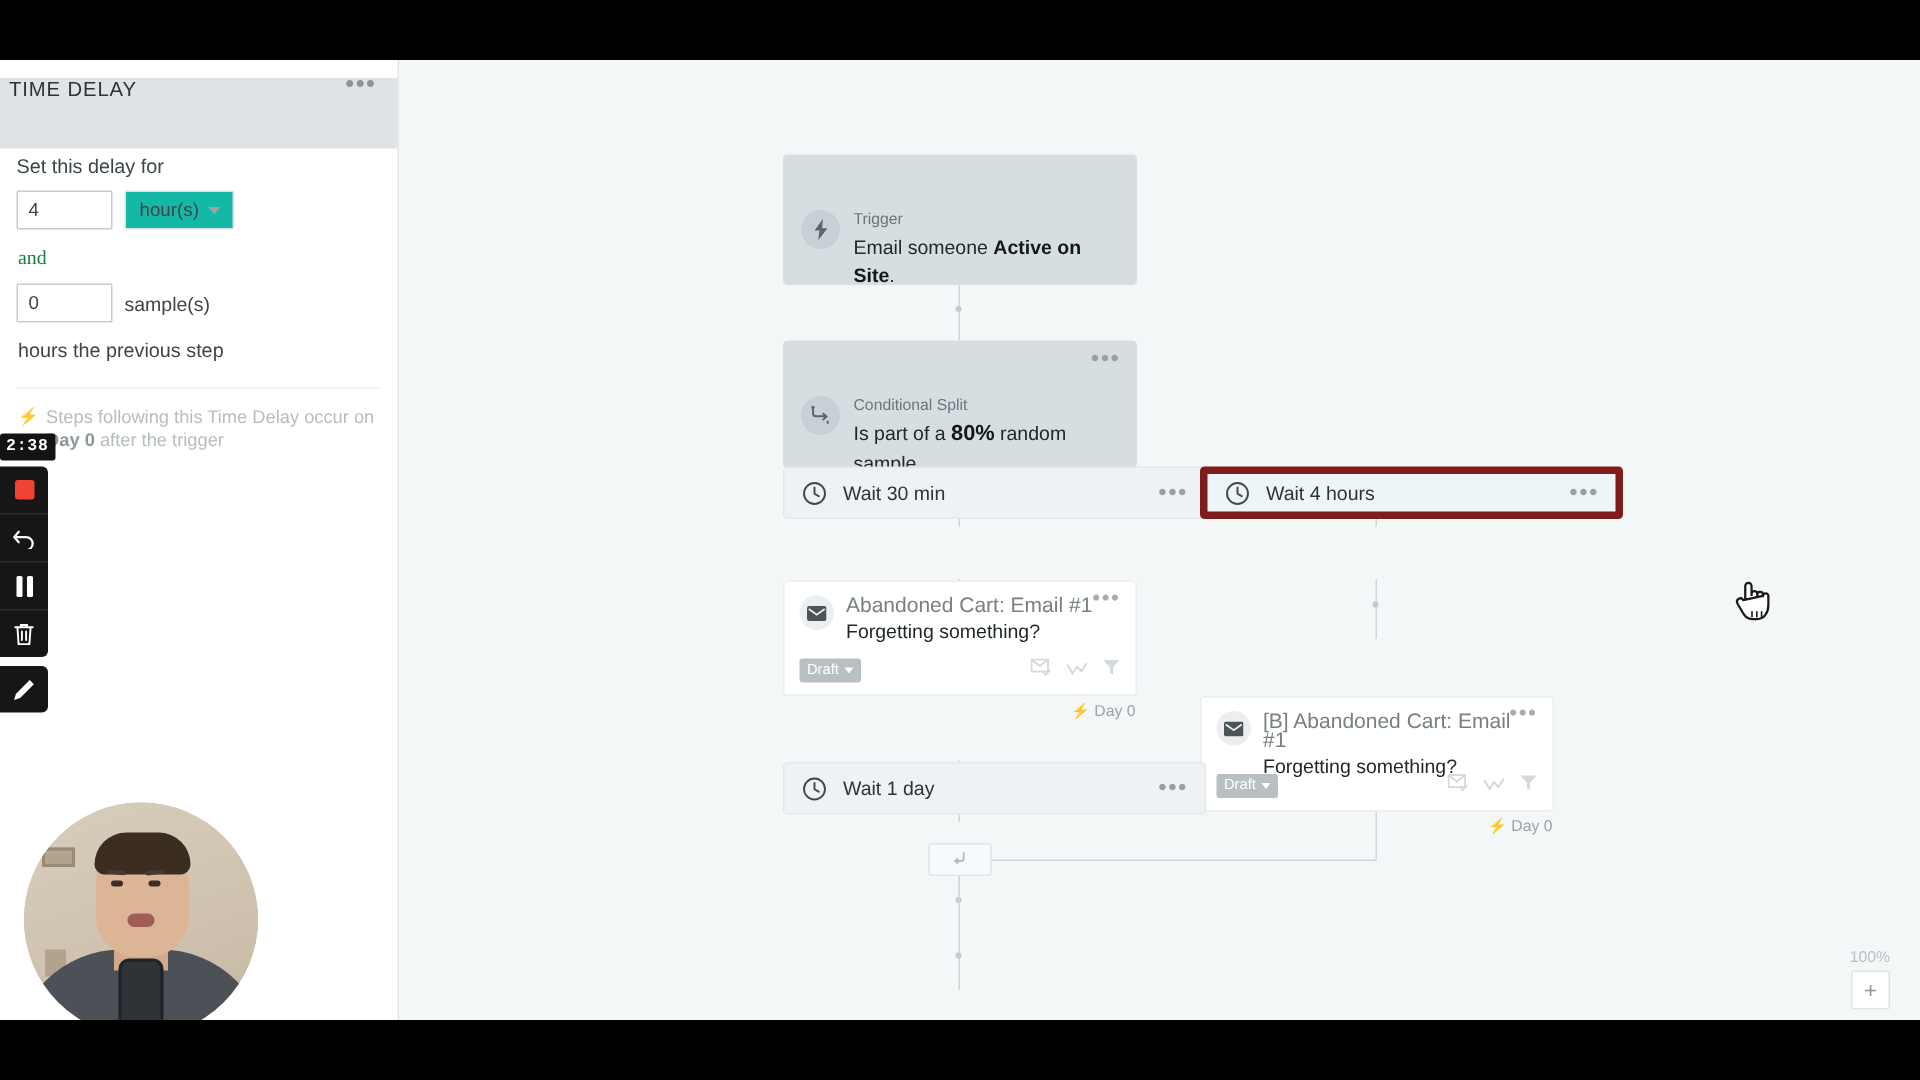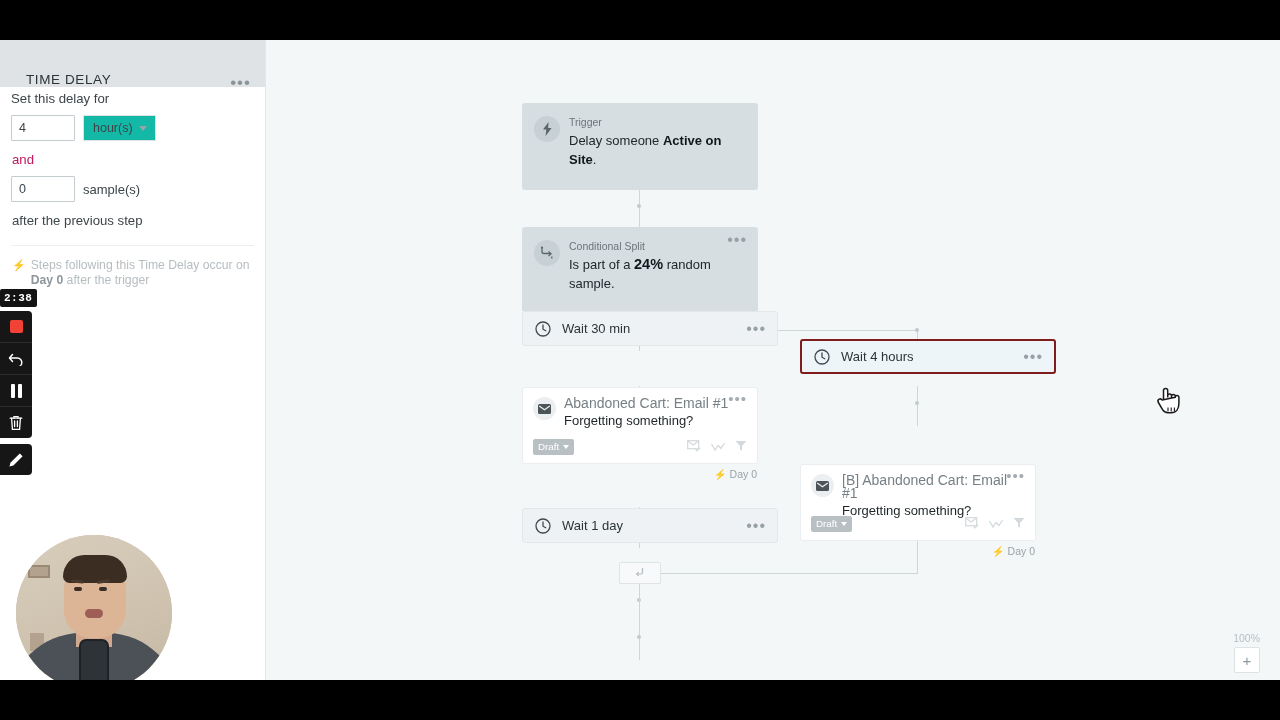--- a/index.html
+++ b/index.html
@@ -14,22 +14,22 @@
   
   .letterbox-top { position: absolute; left: 0; top: 0; width: 1280px; height: 40px; background: #000; z-index: 60; }
   .letterbox-bottom { position: absolute; left: 0; top: 680px; width: 1280px; height: 40px; background: #000; z-index: 60; }
 
   
   .app { position: absolute; left: 0; top: 40px; width: 1280px; height: 640px; background: #f4f7f8; overflow: hidden; }
 
   
   .panel { position: absolute; left: 0; top: 0; width: 266px; height: 640px; background: #ffffff; border-right: 1px solid #e3e7e9; }
   .panel-header {
-    height: 47px; background: #dfe3e6; display: flex; align-items: flex-end;
-    justify-content: space-between; padding: 0 14px 0 26px;
+    height: 47px; background: #dfe3e6; display: flex; align-items: flex-start;
+    justify-content: space-between; padding: 0 14px 0 6px; margin-top: 12px;
   }
   .panel-title { font-size: 13.5px; letter-spacing: .6px; color: #2b3437; font-weight: 400; }
   .panel-dots { color: #8a9499; font-size: 17px; letter-spacing: 1px; line-height: 8px; cursor: pointer; }
 
   .panel-body { padding: 4px 11px 0 11px; }
   .field-label { font-size: 13.2px; color: #3c4549; margin-bottom: 9px; }
   .row { display: flex; align-items: center; gap: 8px; }
   .num-input {
     width: 64px; height: 26px; border: 1px solid #c5ccd0; background: #fff;
     font-size: 12.5px; color: #3c4549; padding: 0 7px; border-radius: 1px;
@@ -39,56 +39,56 @@
     position: relative; width: 73px; height: 26px; background: #14b8a6;
     border: 1px solid #dde2e5; border-radius: 1px; display: flex; align-items: center;
     padding-left: 9px; font-size: 12.5px; color: #3c4549; cursor: pointer;
   }
   .unit-select .caret {
     position: absolute; right: 8px; top: 50%; margin-top: -2px;
     width: 0; height: 0; border-left: 4px solid transparent; border-right: 4px solid transparent;
     border-top: 5px solid #9aa3a8;
   }
   .unit-plain { font-size: 13px; color: #3c4549; }
-  .and-word { font-size: 13.2px; color: #be185d; margin: 11px 0 9px 1px; }
+  .and-word { font-size: 13.2px; color: #15803d; margin: 11px 0 9px 1px; font-family: Liberation Serif, serif; }
   .after-word { font-size: 13.2px; color: #3c4549; margin: 11px 0 0 1px; }
 
   .panel-divider { margin: 17px 11px 0 11px; border-top: 1px solid #eceef0; }
   .panel-hint {
     margin: 12px 12px 0 12px; font-size: 12.2px; line-height: 15px; color: #b6bdc1;
     display: flex; gap: 5px;
   }
   .panel-hint b { color: #8d969b; font-weight: bold; }
   .hint-bolt { color: #c3c9cd; font-size: 11px; }
 
   
   .canvas { position: absolute; left: 266px; top: 0; width: 1014px; height: 640px; background: #f4f7f8; }
 
   .node { position: absolute; border-radius: 3px; }
 
   .big-node { background: #d7dee2; width: 236px; }
-  .node-inner { display: flex; padding: 13px 12px 0 12px; }
+  .node-inner { display: flex; padding: 13px 12px 0 12px; margin-top: 24px; }
   .node-icon {
     width: 26px; height: 26px; border-radius: 50%; background: #c7d0d5;
     display: flex; align-items: center; justify-content: center; flex: 0 0 26px; margin-right: 9px;
   }
   .node-icon svg { display: block; }
   .node-text { padding-top: 0px; }
   .node-kicker { font-size: 10.5px; color: #6b757a; line-height: 13px; }
   .node-desc { font-size: 13px; color: #20282b; line-height: 19px; margin-top: 2px; }
   .node-desc b { font-weight: bold; color: #10181b; }
   .node-desc .big { font-size: 14.5px; font-weight: bold; color: #10181b; }
   .node-dots { position: absolute; right: 11px; top: 10px; color: #97a0a5; font-size: 16px; line-height: 6px; letter-spacing: 1px; cursor: pointer; }
 
   
   .wait-node {
-    width: 256px; height: 35px; background: #eef2f4; border: 1px solid #e2e8ea;
+    width: 282px; height: 35px; background: #eef2f4; border: 1px solid #e2e8ea;
     display: flex; align-items: center; padding: 0 11px;
   }
-  .wait-node.selected { background: #eef5f8; border: 2px solid #7f1d1d; margin-top: 28px; }
+  .wait-node.selected { background: #eef5f8; border: 5px solid #7f1d1d; }
   .wait-icon { width: 18px; height: 18px; margin-right: 10px; flex: 0 0 18px; }
   .wait-label { font-size: 13px; color: #2b3437; flex: 1; }
   .wait-dots { color: #97a0a5; font-size: 16px; line-height: 6px; letter-spacing: 1px; cursor: pointer; }
 
   
   .email-card {
     width: 236px; height: 77px; background: #ffffff; border: 1px solid #eaeef0;
     border-radius: 3px; position: relative;
   }
   .email-top { display: flex; padding: 9px 10px 0 10px; }
@@ -217,21 +217,21 @@
           </div>
         </div>
 
         <div class="and-word">and</div>
 
         <div class="row">
           <input class="num-input" value="0" style="">
           <span class="unit-plain">sample(s)</span>
         </div>
 
-        <div class="after-word">after the previous step</div>
+        <div class="after-word">hours the previous step</div>
       </div>
 
       <div class="panel-divider"></div>
 
       <div class="panel-hint">
         <span class="hint-bolt">⚡</span>
         <span><span>Steps following this Time Delay occur on </span><b>Day 0</b><span> after the trigger</span></span>
       </div>
     </div>
 
@@ -268,39 +268,39 @@
 
       <div class="node big-node" style="left:256px; top:63px; height:87px;">
         <div class="node-inner">
           <div class="node-icon">
             <svg width="13" height="14" viewBox="0 0 13 14">
                 <path d="M7.6 0 2 7.6h3.3L4.6 14 10.6 6.1H7.1Z" fill="#5b666b"></path>
               </svg>
           </div>
           <div class="node-text">
             <div class="node-kicker">Trigger</div>
-            <div class="node-desc"><span>Delay someone </span><b>Active on Site</b><span>.</span></div>
+            <div class="node-desc"><span>Email someone </span><b>Active on Site</b><span>.</span></div>
           </div>
         </div>
       </div>
 
       <div class="node big-node" style="left:256px; top:187px; height:85px;">
         <span class="node-dots">•••</span>
         <div class="node-inner">
           <div class="node-icon">
             <svg width="14" height="14" viewBox="0 0 14 14" fill="none" stroke="#5b666b" stroke-width="1.3">
               <path d="M2 1.5v4a2 2 0 0 0 2 2h6"></path>
                 <path d="M8.5 5.5 11 7.7 8.5 10"></path>
               <circle cx="2" cy="1.6" r="1.1" fill="#5b666b" stroke="none"></circle>
               <path d="M11.8 10.5v2"></path>
             </svg>
           </div>
           <div class="node-text">
             <div class="node-kicker">Conditional Split</div>
-            <div class="node-desc"><span>Is part of a </span><span class="big">24%</span><span> random sample.</span></div>
+            <div class="node-desc"><span>Is part of a </span><span class="big">80%</span><span> random sample.</span></div>
           </div>
         </div>
       </div>
 
       <span class="branch-label" style="left:359px; top:274px;">YES</span>
       <span class="branch-label" style="left:419px; top:274px;">NO</span>
 
       <div class="node wait-node" style="left:256px; top:271px;">
         <span class="wait-icon">
           <svg width="18" height="18" viewBox="0 0 18 18" fill="none" stroke="#404a4e" stroke-width="1.3">

